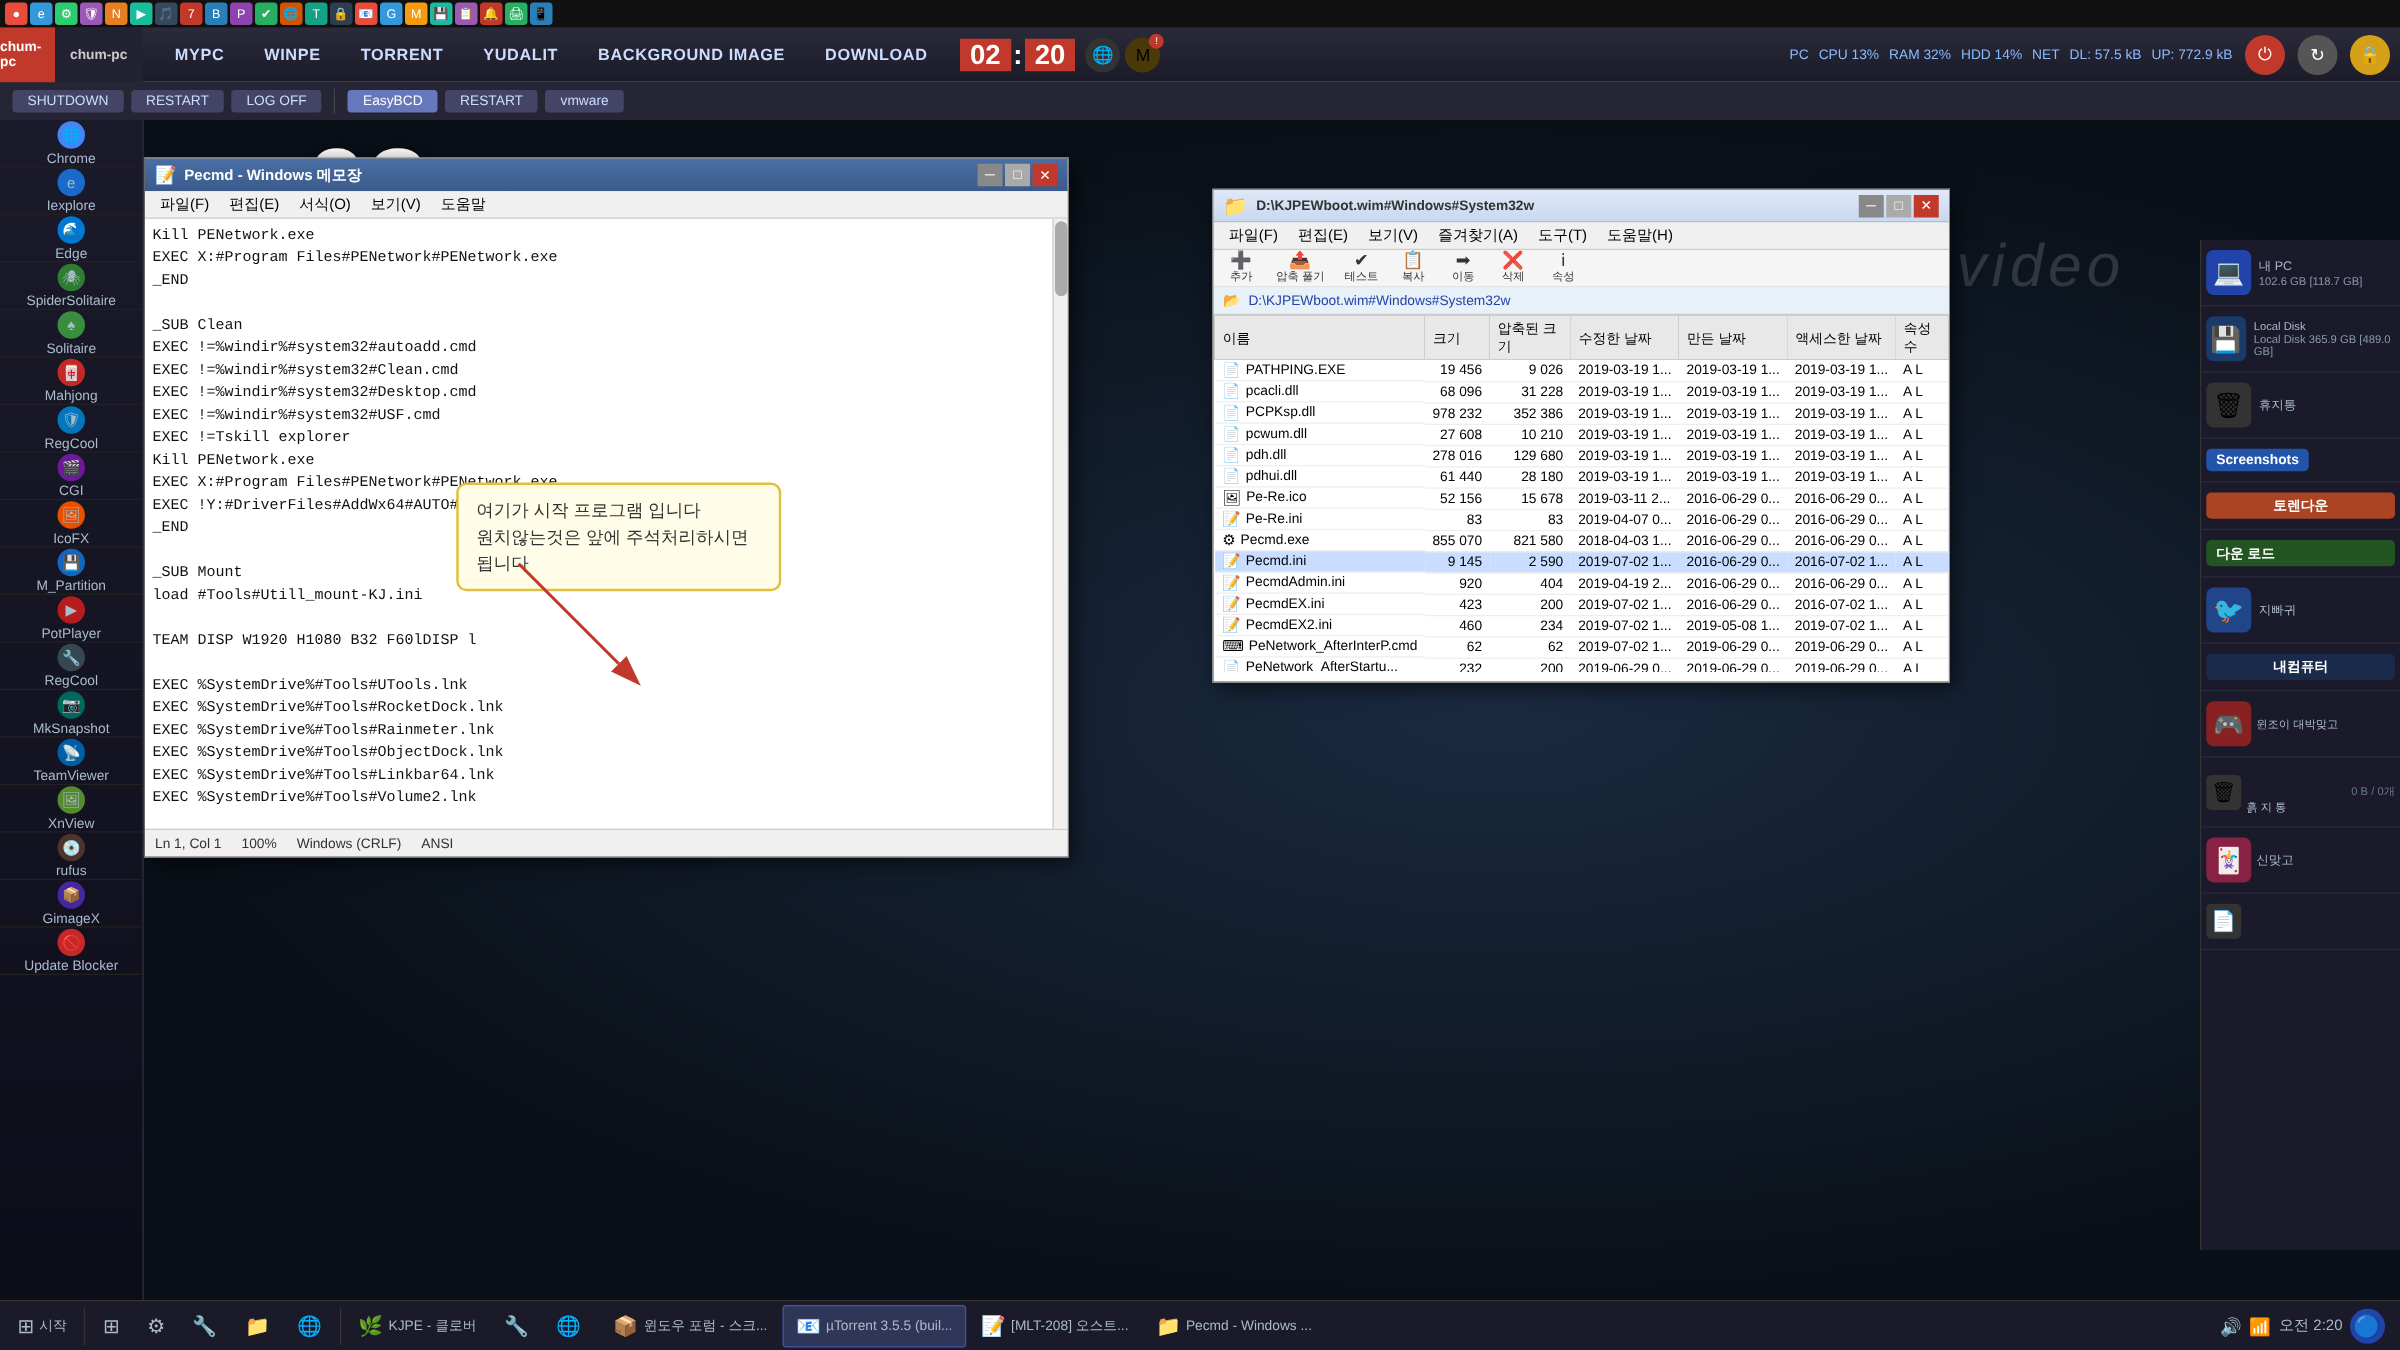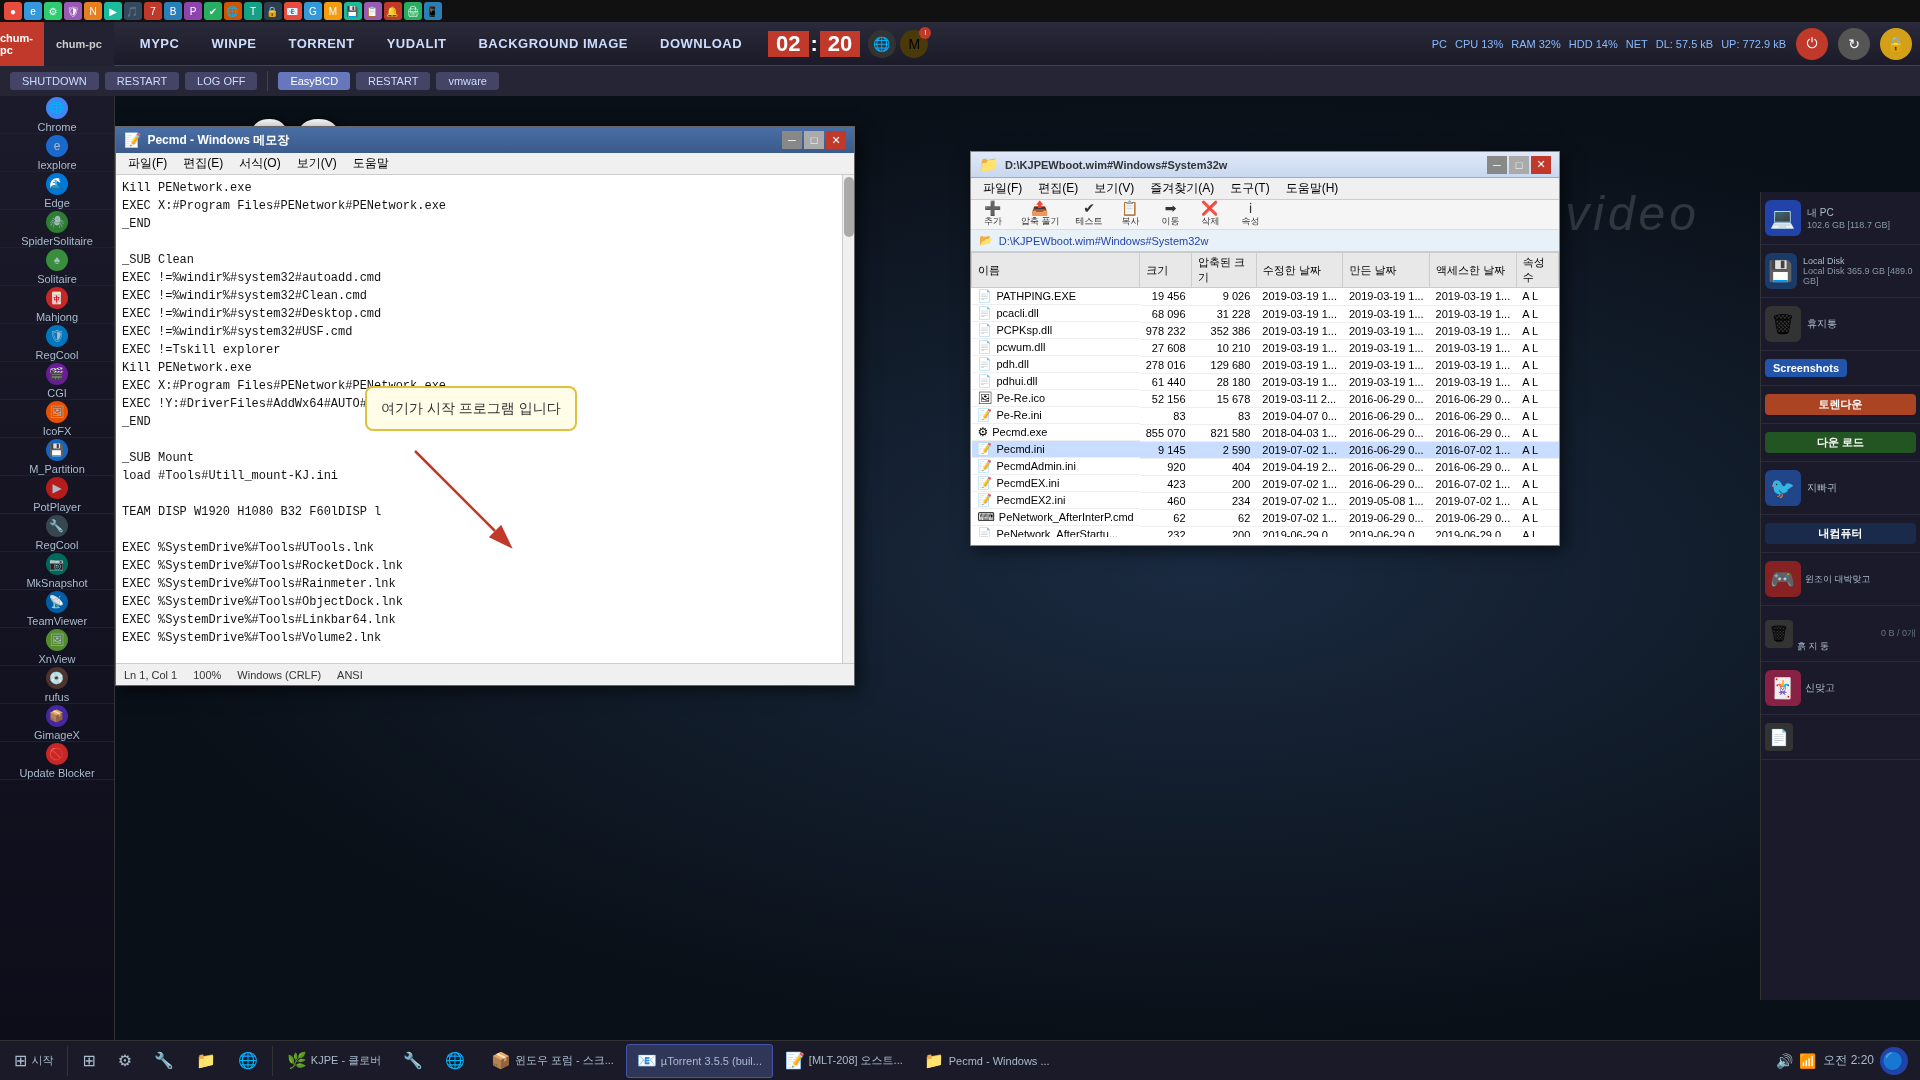--- a/index.html
+++ b/index.html
@@ -726,20 +726,21 @@
     <div class="notepad-statusbar">
       <span>Ln 1, Col 1</span>
       <span>100%</span>
       <span>Windows (CRLF)</span>
       <span>ANSI</span>
     </div>
   </div>
 
   <div id="callout-box">
     <div>여기가 시작 프로그램 입니다</div>
+    <div>원치않는것은 앞에 주석처리하시면 됩니다</div>
   </div>
 
   <svg id="callout-arrow" width="140" height="120" style="position:absolute;top:345px;left:290px;z-index:30;">
     <defs>
       <marker id="arrowhead" markerWidth="10" markerHeight="7" refX="0" refY="3.5" orient="auto">
         <polygon points="0 0, 10 3.5, 0 7" fill="#c0392b"></polygon>
       </marker>
     </defs>
     <line x1="10" y1="10" x2="90" y2="90" stroke="#c0392b" stroke-width="2.5" marker-end="url(#arrowhead)"></line>
   </svg>
@@ -1028,21 +1029,21 @@
       <div style="display:flex;align-items:center;gap:6px;width:100%;justify-content:space-between;">
         <div style="background:#2255aa;padding:3px 8px;border-radius:4px;color:white;font-size:11px;font-weight:bold;">Screenshots</div>
       </div>
     </div>
 
     <div class="right-panel-item">
       <div style="background:#aa4422;padding:3px 8px;border-radius:4px;color:white;font-size:11px;font-weight:bold;width:100%;text-align:center;">토렌다운</div>
     </div>
 
     <div class="right-panel-item">
-      <div style="background:#225522;padding:3px 8px;border-radius:4px;color:white;font-size:11px;font-weight:bold;width:100%;text-align:center;">다운 로드</div>
+      <div style="background:#225522;padding:3px 8px;border-radius:4px;color:white;font-size:11px;font-weight:bold;width:100%;">다운 로드</div>
     </div>
 
     <div class="right-panel-item">
       <div style="display:flex;align-items:center;gap:6px;width:100%;">
         <div style="background:#224488;width:36px;height:36px;font-size:20px;display:flex;align-items:center;justify-content:center;border-radius:6px;">🐦</div>
         <span style="color:#aabbcc;font-size:10px;">지빠귀</span>
       </div>
     </div>
 
     <div class="right-panel-item">

